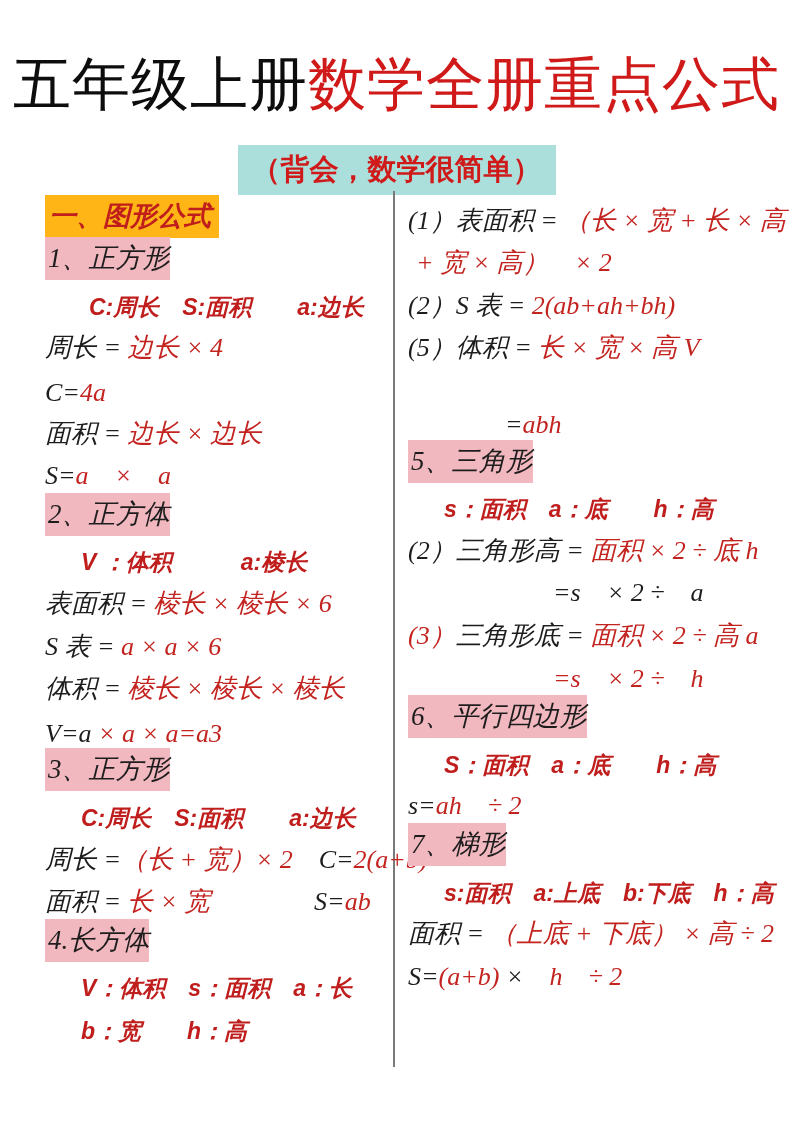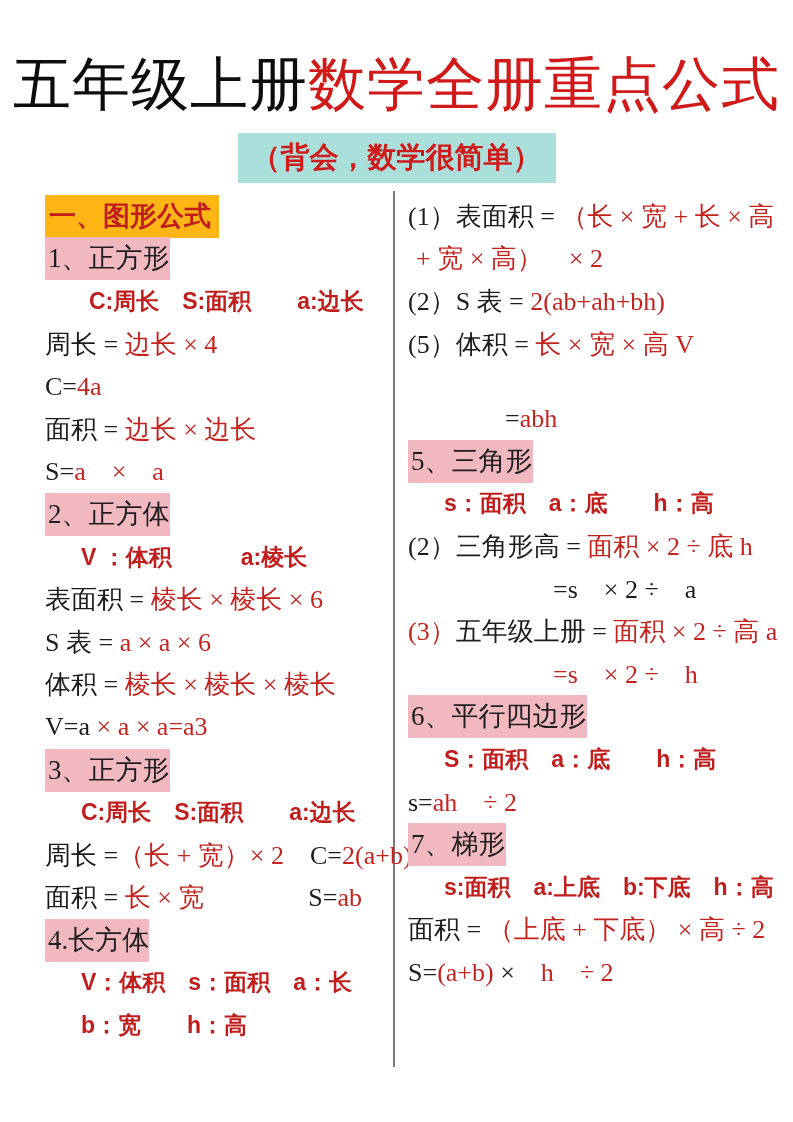--- a/index.html
+++ b/index.html
@@ -15,39 +15,39 @@
     overflow:hidden;
   }
   .title{
     position:absolute;top:46px;left:0;width:793px;
     text-align:center;font-size:58px;font-weight:normal;
     letter-spacing:1px;white-space:nowrap;
   }
   .title .t-black{color:#0d0d0d;}
   .title .t-red{color:var(--title-red);}
   .subtitle{
-    position:absolute;top:133px;left:50%;transform:translateX(-50%);
+    position:absolute;top:145px;left:50%;transform:translateX(-50%);
     background:var(--cyan);color:var(--title-red);
     font-size:29px;font-weight:bold;
     padding:5px 14px;white-space:nowrap;
     font-family:"Liberation Sans","DejaVu Sans",sans-serif;
   }
   .divider{
     position:absolute;left:393px;top:191px;width:2px;height:876px;
     background:var(--divider);
   }
   .col{
     position:absolute;top:195px;
     display:flex;flex-direction:column;
   }
   .col-left{left:45px;width:340px;}
   .col-right{left:408px;width:362px;}
   .line{
-    height:42.6px;display:flex;align-items:center;
-    font-size:26px;color:var(--ink);white-space:nowrap;
+    height:42.6px;display:flex;align-items:flex-end;
+    font-size:26px;color:var(--ink);white-space:nowrap;font-style:italic;
   }
   .line .blk{color:var(--ink);}
   .line .red{color:var(--red);}
   .line.label{
     font-family:"Liberation Sans","DejaVu Sans",sans-serif;
     font-weight:bold;font-size:23px;margin-left:36px;
   }
   .line.label .red{color:var(--label-red);}
   .line.main-header .wrap{
     background:var(--orange);padding:3px 8px 4px 4px;
@@ -153,21 +153,21 @@
     <div class="line label">
       <span class="wrap"><span class="red">s：面积　a：底　　h：高</span></span>
     </div>
     <div class="line formula">
       <span class="wrap"><span class="blk">(2）三角形高 = </span><span class="red">面积 × 2 ÷ 底  h</span></span>
     </div>
     <div class="line formula" style="padding-left: 145px;">
       <span class="wrap"><span class="blk">=s　× 2 ÷　a</span></span>
     </div>
     <div class="line formula">
-      <span class="wrap"><span class="red">(3）</span><span class="blk">五年级上册 = </span><span class="red">面积 × 2 ÷ 高  a</span></span>
+      <span class="wrap"><span class="red">(3）</span><span class="blk">三角形底 = </span><span class="red">面积 × 2 ÷ 高  a</span></span>
     </div>
     <div class="line formula" style="padding-left: 145px;">
       <span class="wrap"><span class="red">=s　× 2 ÷　h</span></span>
     </div>
     <div class="line header">
       <span class="wrap"><span class="blk">6、平行四边形</span></span>
     </div>
     <div class="line label">
       <span class="wrap"><span class="red">S：面积　a：底　　h：高</span></span>
     </div>

